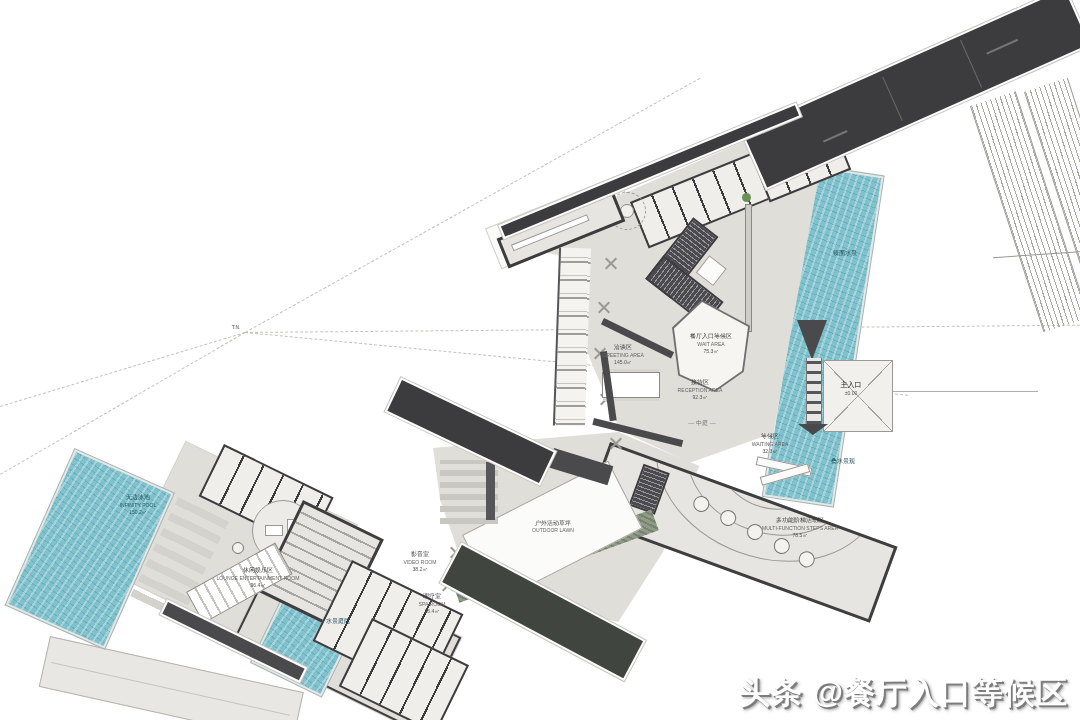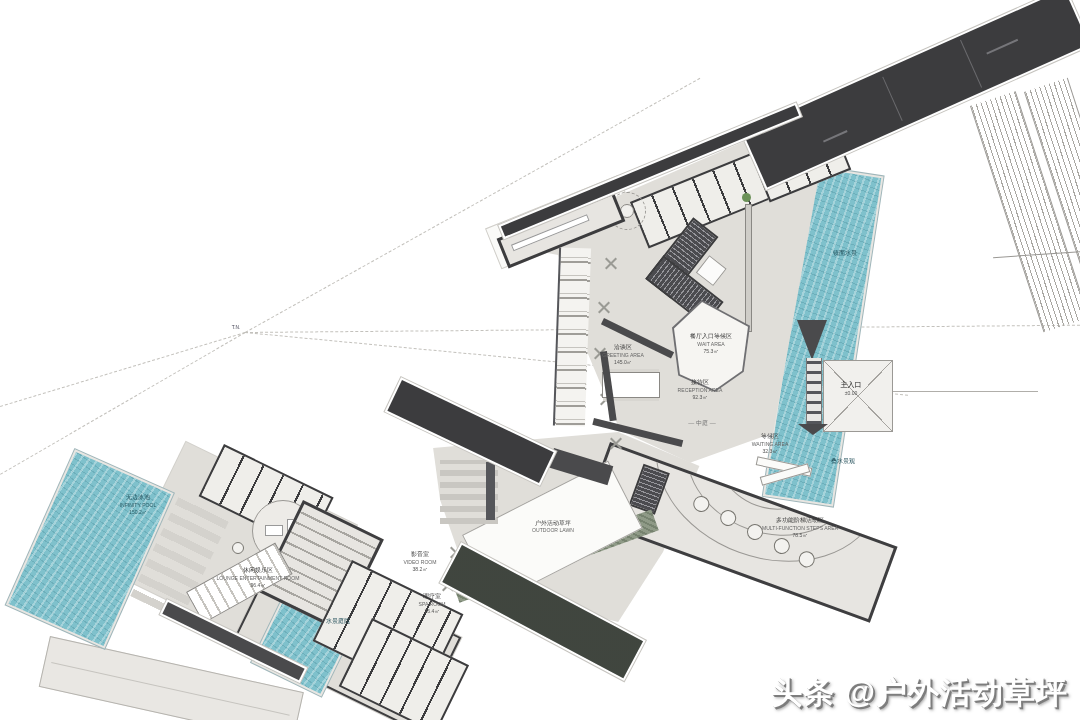--- a/index.html
+++ b/index.html
@@ -250,14 +250,14 @@
   </div>
 
   <div class="label" style="left:770px;top:444px;">
     <span class="cn" style="font-size:6px;">等候区</span>
     <span class="en">WAITING AREA</span>
     <span class="ar">32.3㎡</span>
   </div>
   <div class="r" style="left:756px;top:462px;width:54px;height:7px;background:#fbfbf9;border:1px solid #9a9894;transform:rotate(12deg);z-index:9;"></div>
   <div class="r" style="left:760px;top:470px;width:48px;height:7px;background:#fbfbf9;border:1px solid #9a9894;transform:rotate(-16deg);z-index:9;"></div>
 
-  <div id="watermark">头条 @户外活动草坪</div>
+  <div id="watermark">头条 @餐厅入口等候区</div>
 </div>
 
 </body></html>

